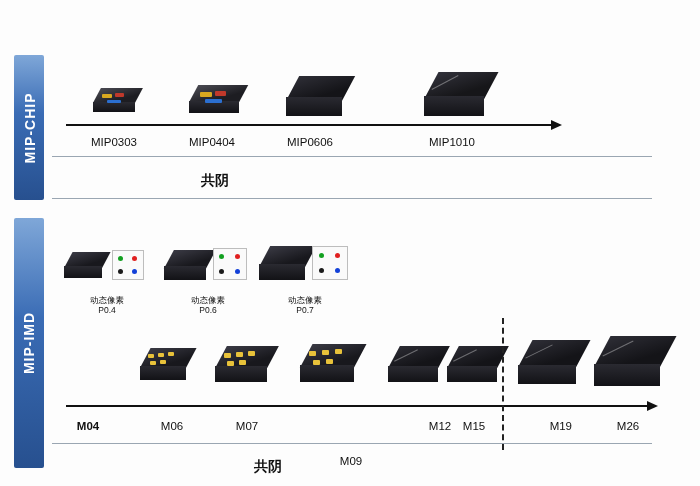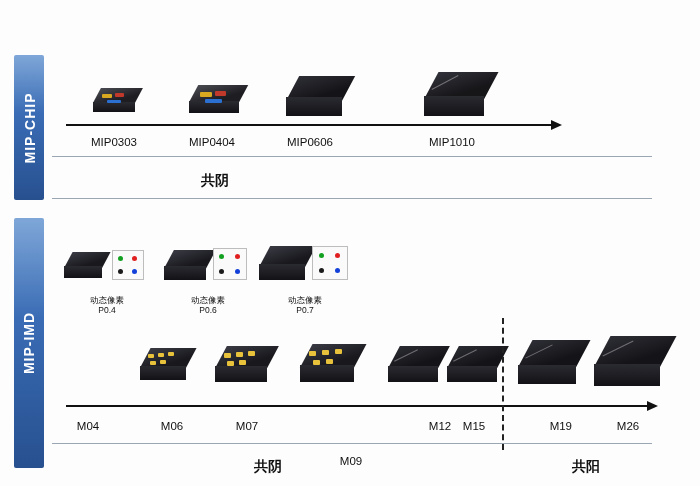--- a/index.html
+++ b/index.html
@@ -308,26 +308,25 @@
     <div class="face-top" style="background:linear-gradient(160deg,#2e2e36 0%,#141418 70%);"></div>
     <div class="face-front" style="height:44%;"></div>
     <div class="lensline" style="left:7px; top:12px; width:34px; transform:rotate(-26deg);"></div>
   </div>
 
   <div class="hline" style="left:66px; top:405px; width:582px;"></div>
   <div class="arrowhead" style="left:647px; top:401px;"></div>
 
   <div class="dashline" style="left:502px; top:318px; height:132px;"></div>
 
-  <div class="lbl" style="left:63px; top:420px; width:50px;">M04</div>
+  <div class="lbl" style="left:63px; top:420px; width:50px;font-weight:bold;">M04</div>
   <div class="lbl" style="left:147px; top:420px; width:50px;">M06</div>
   <div class="lbl" style="left:222px; top:420px; width:50px;">M07</div>
   <div class="lbl" style="left:326px; top:420px; width:50px;margin-top:35px;">M09</div>
   <div class="lbl" style="left:415px; top:420px; width:50px;">M12</div>
   <div class="lbl" style="left:449px; top:420px; width:50px;">M15</div>
   <div class="lbl" style="left:522px; top:420px; width:50px;text-align:right;">M19</div>
   <div class="lbl" style="left:603px; top:420px; width:50px;">M26</div>
 
   <div class="sepline" style="left:52px; top:443px; width:600px;"></div>
   <div class="lbl-cn" style="left:218px; top:458px; width:100px;">共阴</div>
-  <div class="lbl-cn" style="left:536px; top:458px; width:100px;">共阳</div>
 
 </div>
 
 </body></html>

